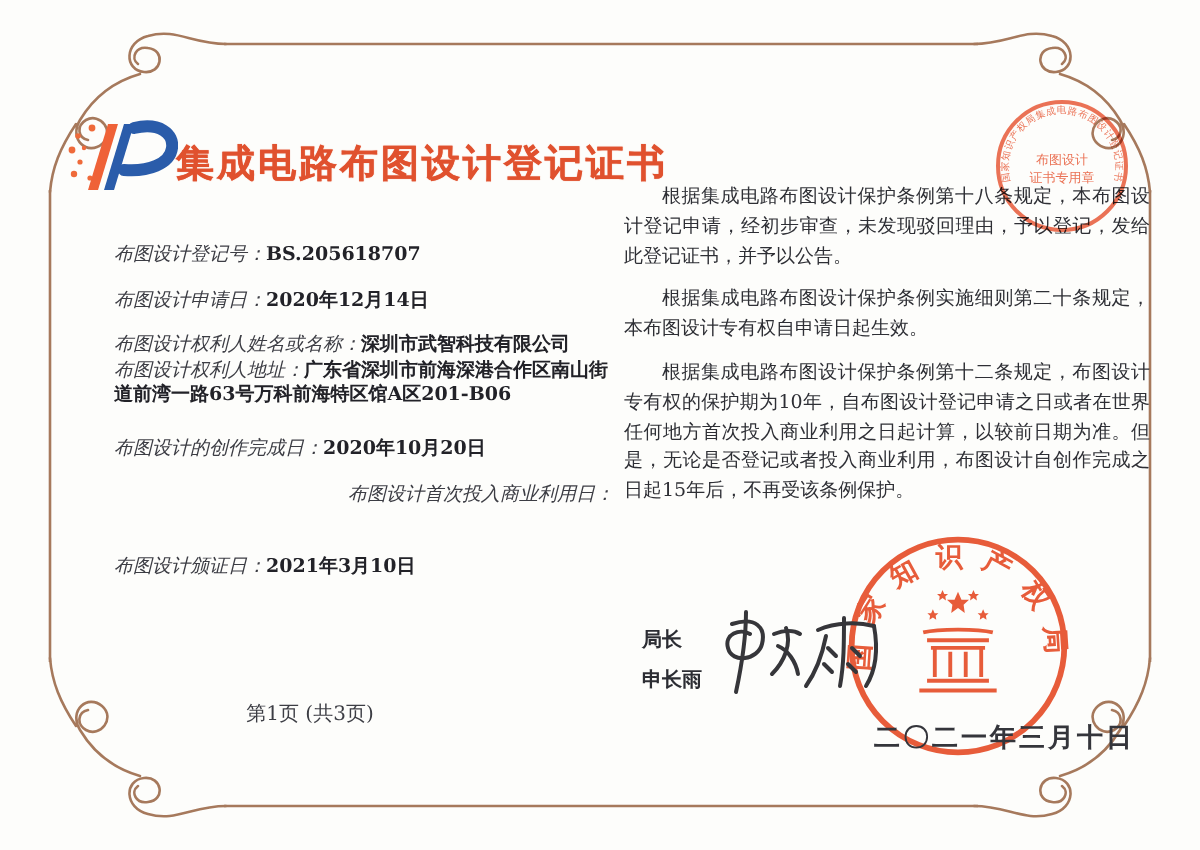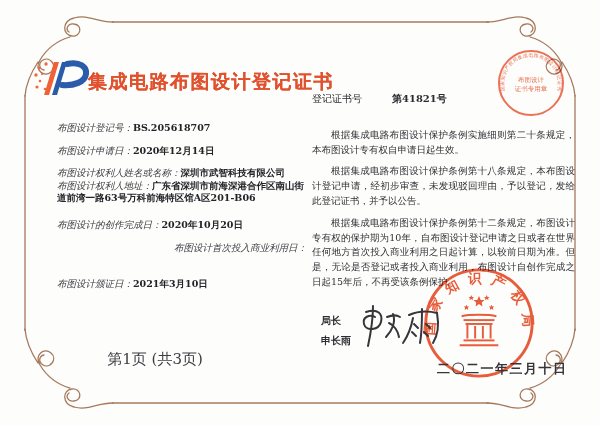--- a/index.html
+++ b/index.html
@@ -22,21 +22,21 @@
   #left-col{left:57px;top:122px;width:250px;z-index:2;font-size:9.5px;line-height:12px;}
   .field{margin-bottom:10.5px;}
   .field:nth-child(3){margin-bottom:1px;}
   .field:nth-child(4){margin-bottom:15px;}
   .field:nth-child(5){margin-top:4px;}
   .field:nth-child(6){margin-top:11px;text-align:right;}
   .field:nth-child(7){margin-top:24px;}
   .field:nth-child(8){}
   .flabel{color:#3c3d44;font-style:italic;}
   .fvalue{font-weight:bold;color:#222228;font-style:normal;}
-  #page-footer{left:90px;top:350px;width:130px;text-align:center;font-size:15px;color:#3c3d44;z-index:2;}
+  #page-footer{left:90px;top:350px;width:130px;text-align:center;font-size:10px;color:#3c3d44;z-index:2;}
   
   #right-col{left:312px;top:92px;width:263px;z-index:2;font-size:9.5px;line-height:14.8px;text-align:justify;}
   #certno-row{margin-bottom:21px;font-size:10px;}
   #certno-value{margin-left:30px;font-weight:bold;}
   #right-col p{margin:0 0 7px 0;text-indent:2em;color:#2e2f35;}
   
   #director-block{left:321px;top:311px;z-index:3;font-size:10px;font-weight:bold;color:#2c2d33;line-height:20px;}
   #signature-svg{left:352px;top:300px;width:95px;height:55px;z-index:3;}
   #main-seal{left:421px;top:265px;width:116px;height:116px;z-index:2;opacity:.93;mix-blend-mode:multiply;}
   #seal-date{left:437px;top:360px;z-index:4;font-size:13px;letter-spacing:1.5px;color:#34353b;font-weight:bold;font-family:Liberation Serif, serif;}
@@ -95,25 +95,22 @@
     <span class="flabel">布图设计首次投入商业利用日：</span><span class="fvalue"></span>
   </div>
   <div class="field">
     <span class="flabel">布图设计颁证日：</span><span class="fvalue">2021年3月10日</span>
   </div>
 </div>
 
 <div id="page-footer" class="abs">第1页 (共3页)</div>
 
 <div id="right-col" class="abs">
-  <div id="certno-row">
-    <span>登记证书号</span><span id="certno-value">第41821号</span>
-  </div>
+  <p>根据集成电路布图设计保护条例第十八条规定，本布图设计登记申请，经初步审查，未发现驳回理由，予以登记，发给此登记证书，并予以公告。</p>
   <p>根据集成电路布图设计保护条例实施细则第二十条规定，本布图设计专有权自申请日起生效。</p>
-  <p>根据集成电路布图设计保护条例第十八条规定，本布图设计登记申请，经初步审查，未发现驳回理由，予以登记，发给此登记证书，并予以公告。</p>
   <p>根据集成电路布图设计保护条例第十二条规定，布图设计专有权的保护期为10年，自布图设计登记申请之日或者在世界任何地方首次投入商业利用之日起计算，以较前日期为准。但是，无论是否登记或者投入商业利用，布图设计自创作完成之日起15年后，不再受该条例保护。</p>
 </div>
 
 <div id="director-block" class="abs">
   <div>局长</div>
   <div>申长雨</div>
 </div>
 
 <svg id="signature-svg" class="abs" viewBox="0 0 95 55" xmlns="http://www.w3.org/2000/svg">
   <g fill="none" stroke="#36363a" stroke-width="2" stroke-linecap="round">

